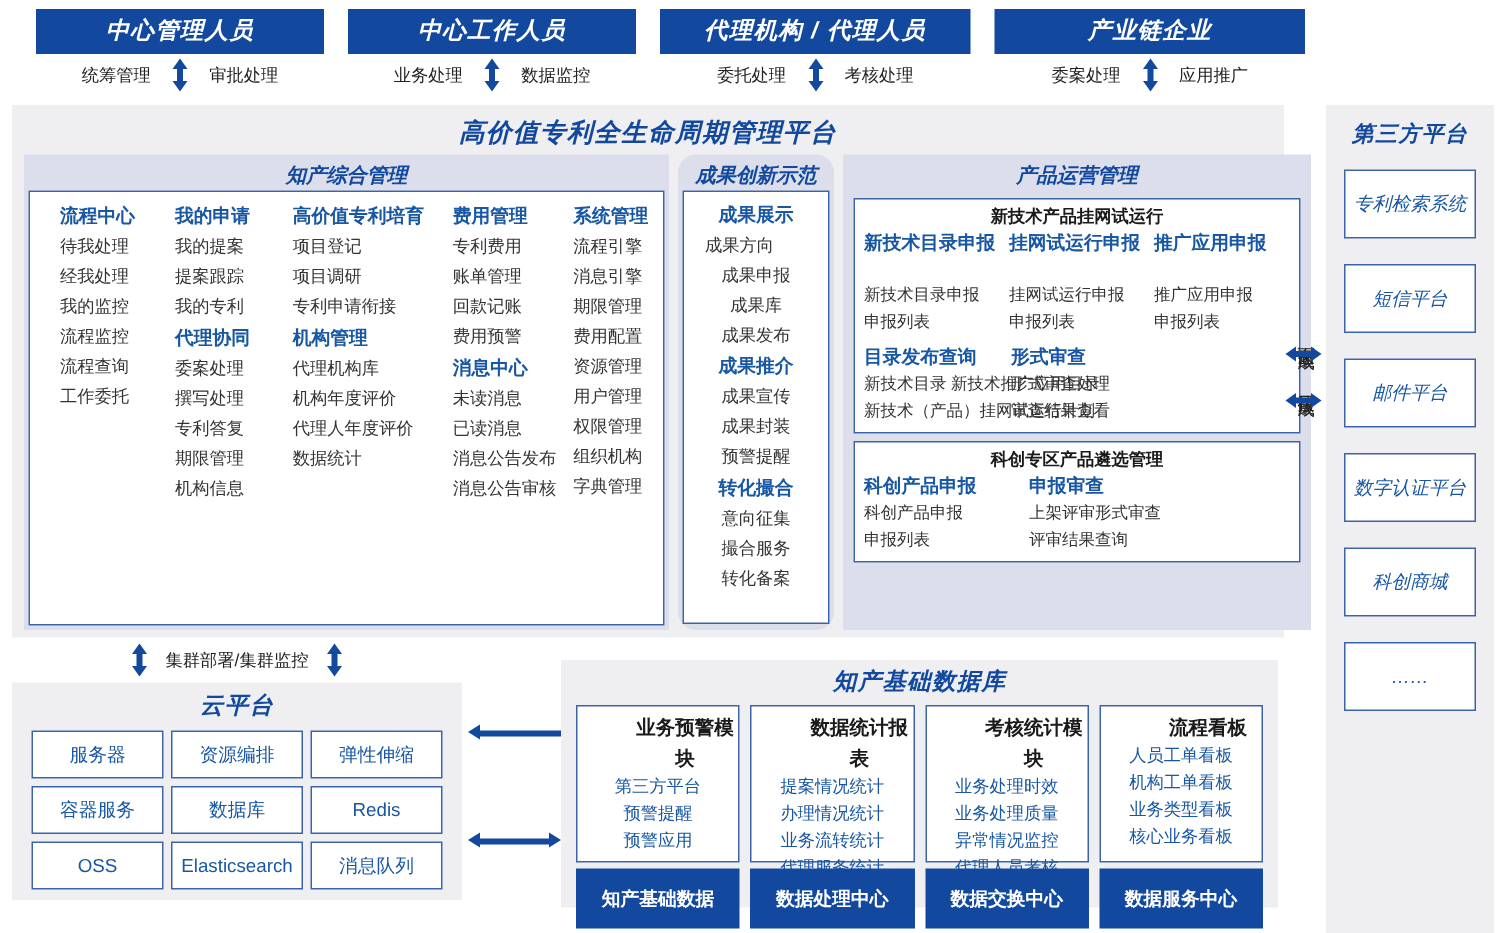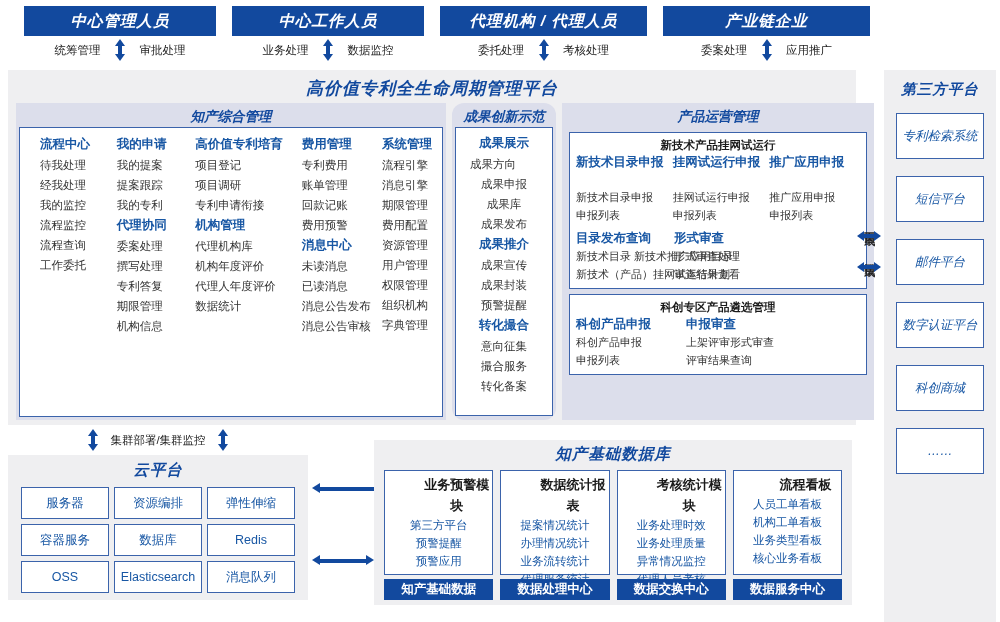--- a/index.html
+++ b/index.html
@@ -85,21 +85,21 @@
 
   
   .db{position:absolute;left:374px;top:440px;width:478px;height:165px;background:#efeff1;}
   .db-title{text-align:center;font-size:15.5px;font-weight:bold;font-style:italic;color:#12499e;padding-top:4px;letter-spacing:1px;}
   .db-grid{display:grid;grid-template-columns:repeat(4,1fr);gap:7px;padding:5px 10px 0 10px;}
   .db-col{display:flex;flex-direction:column;}
   .db-box{border:1.5px solid #3b63ab;background:#fff;height:100px;text-align:center;padding-top:3px;}
   .db-hd{font-size:13px;font-weight:bold;color:#1a1a1a;line-height:21px;padding-left:36px;}
   .db-itm{font-size:11.5px;color:#1857a4;line-height:18px;}
   .db-foot{margin-top:4px;background:#12499e;color:#fff;font-size:12.5px;font-weight:bold;
-           height:21px;display:flex;align-items:center;justify-content:center;}
+           height:40px;display:flex;align-items:center;justify-content:center;}
 </style>
 </head>
 <body>
 
 <div class="root">
 
   <div class="roles" id="roles">
       <div class="role" style="width: 192px; margin-left: 24px;">
         <div class="role-title">中心管理人员</div>
         <div class="role-sub">

